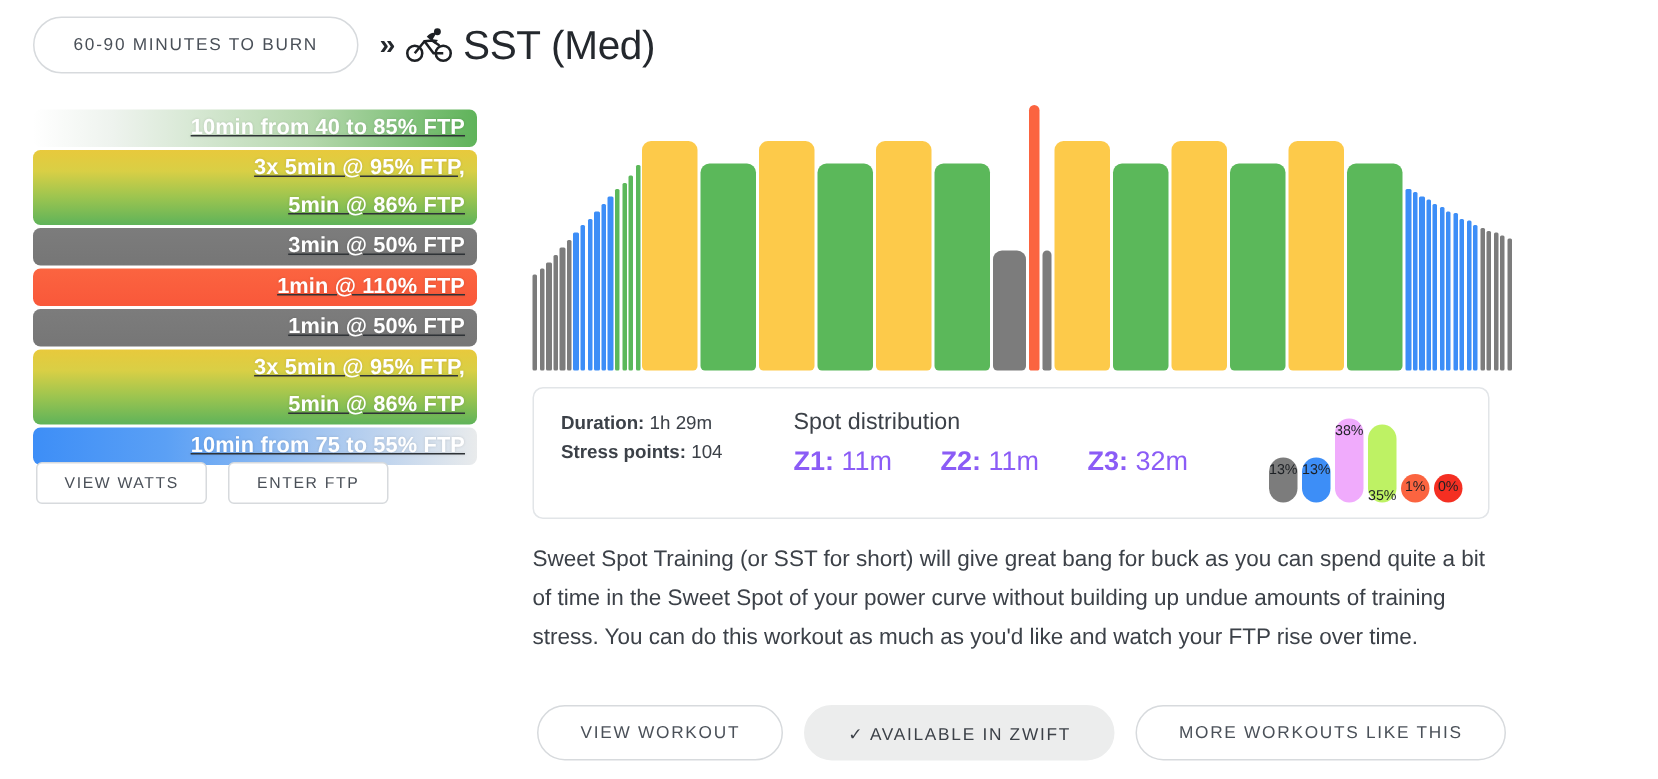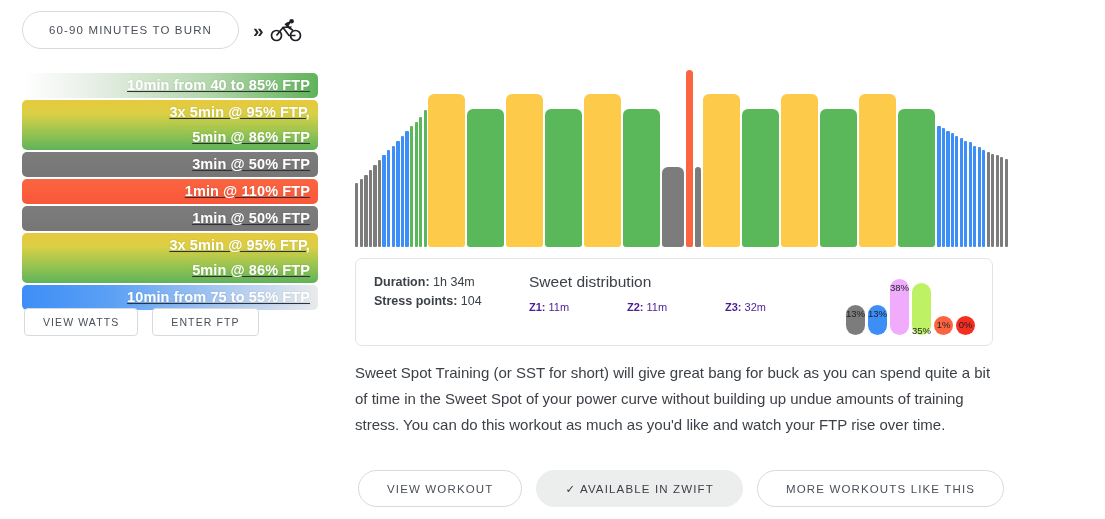--- a/index.html
+++ b/index.html
@@ -98,21 +98,21 @@
   .panel-h {
     font-size: 15.5px;
     color: #3c4148;
     font-weight: 400;
     margin-bottom: 7px;
     white-space: nowrap;
   }
   .panel-line { font-size: 12.5px; color: #3c4148; line-height: 19px; white-space: nowrap; }
   .panel-line b { font-weight: 700; }
   .zrow { display: flex; }
-  .zcell { width: 98px; font-size: 11px; line-height: 19px; color: #4c1d95; white-space: nowrap; }
+  .zcell { width: 98px; font-size: 18px; line-height: 19px; color: #8b5cf6; white-space: nowrap; }
   .zcell b { font-weight: 700; }
 
   .zonechart {
     position: absolute;
     right: 16px; bottom: 10px;
     height: 62px; width: 130px;
     display: flex; align-items: flex-end; gap: 3px;
   }
   .zbub {
     position: relative;
@@ -167,20 +167,21 @@
     <div class="bike-icon">
       <svg width="32" height="24" viewBox="0 0 32 24" aria-hidden="true">
         <circle cx="6.5" cy="17.5" r="5" fill="none" stroke="#1d2024" stroke-width="1.7"></circle>
         <circle cx="25.5" cy="17.5" r="5" fill="none" stroke="#1d2024" stroke-width="1.7"></circle>
         <path d="M6.5 17.5 L13 9.5 L19 17.5 L25.5 17.5" fill="none" stroke="#1d2024" stroke-width="1.7" stroke-linejoin="round"></path>
         <path d="M13 9.5 L18 9 L22.5 12" fill="none" stroke="#1d2024" stroke-width="1.7" stroke-linecap="round"></path>
         <path d="M14.5 6.5 C16.5 4 19 3.2 20.8 4.2 L18.5 8.2 L22 8.6 L20 11.2 Z" fill="#1d2024"></path>
         <circle cx="21.6" cy="3.2" r="2.3" fill="#1d2024"></circle>
       </svg>
     </div>
+    <div class="title">SST (Med)</div>
   </div>
 
   <div class="segments">
       <div class="seg" style="height: 25px; background: linear-gradient(90deg, rgb(255, 255, 255) 0%, rgb(238, 243, 238) 18%, rgb(182, 216, 174) 62%, rgb(95, 179, 90) 100%);">
         <div class="seg-lines">
           <div class="seg-text">10min from 40 to 85% FTP</div>
         </div>
       </div>
       <div class="seg" style="height: 50px; background: linear-gradient(rgb(232, 201, 60) 0%, rgb(217, 207, 69) 28%, rgb(158, 197, 79) 62%, rgb(95, 179, 90) 100%);">
         <div class="seg-lines">
@@ -271,29 +272,29 @@
         <div class="bar thin" title="56% FTP" style="width: 3.3px; height: 90px; background: rgb(124, 124, 124); margin-right: 1.2px;"></div>
         <div class="bar thin" title="55% FTP" style="width: 3.3px; height: 88px; background: rgb(124, 124, 124); margin-right: 1.2px;"></div>
       </div>
   </div>
 
   <div class="panel">
     <div class="panel-grid">
       <div class="col-overview">
         <div class="panel-line">
           <b>Duration:</b>
-          <span>1h 34m</span>
+          <span>1h 29m</span>
         </div>
         <div class="panel-line">
           <b>Stress points:</b>
           <span>104</span>
         </div>
       </div>
       <div class="col-zones">
-        <div class="panel-h">Sweet distribution</div>
+        <div class="panel-h">Spot distribution</div>
         <div class="zrow">
             <div class="zcell"><b>Z1:</b><span> 11m</span></div>
             <div class="zcell"><b>Z2:</b><span> 11m</span></div>
             <div class="zcell"><b>Z3:</b><span> 32m</span></div>
           </div>
       </div>
     </div>
     <div class="zonechart">
         <div class="zbub" title="Z1" style="height: 30px; background: rgb(124, 124, 124);">
           <span>13%</span>

